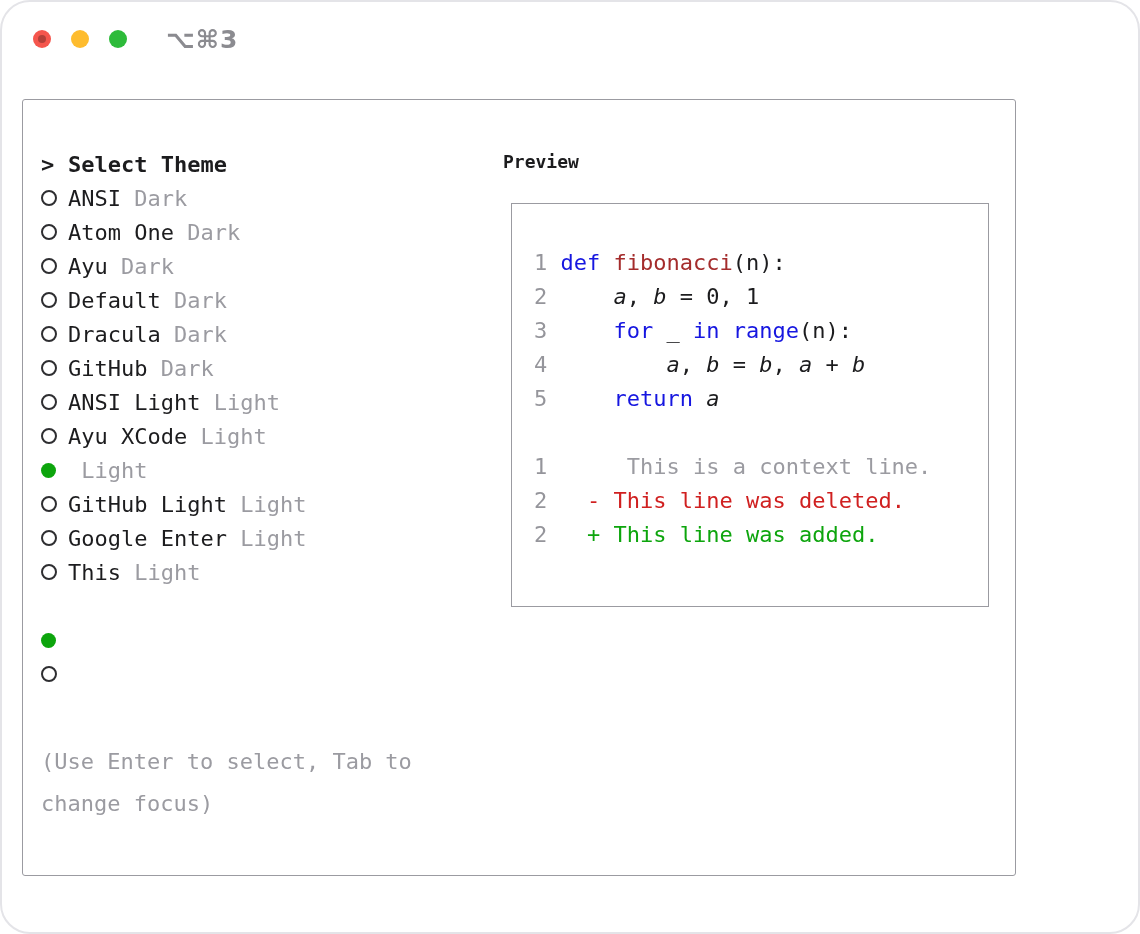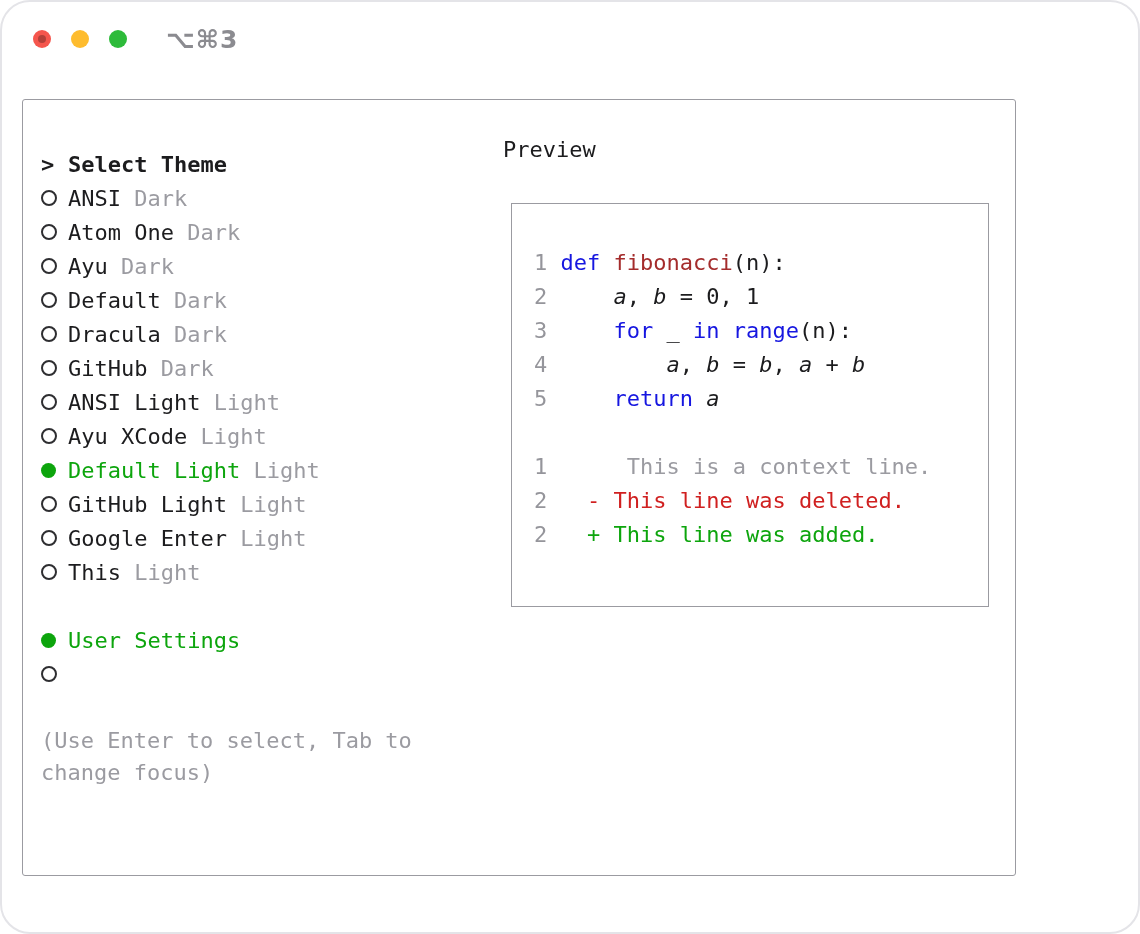--- a/index.html
+++ b/index.html
@@ -41,27 +41,27 @@
   .htext{font-weight:700;color:var(--text-black,#1c1c1e);}
   .circle{
     width:12px;height:12px;border:2px solid #2e2e31;border-radius:50%;
     box-sizing:content-box;
   }
   .circle.sel{width:15px;height:15px;border:none;background:var(--accent-green,#0da50d);}
   .name{color:var(--text-black,#1c1c1e);}
   .name.sel{color:var(--accent-green,#0da50d);}
   .variant{color:var(--muted-gray,#9b9ba1);text-align:center;}
   .hint{
-    margin-top:0;width:404px;line-height:32px;
+    margin-top:16px;width:404px;line-height:42px;
     color:var(--muted-gray,#9b9ba1);font-size:22px;
   }
   
   .preview-title{
-    position:absolute;left:480px;top:33px;height:34px;line-height:34px;
-    font-size:22px;font-weight:400;color:var(--text-black,#1c1c1e);
+    position:absolute;left:480px;top:45px;height:34px;line-height:34px;
+    font-size:18px;font-weight:700;color:var(--text-black,#1c1c1e);
   }
   .preview-box{
     position:absolute;left:488px;top:103px;width:478px;height:404px;
     box-sizing:border-box;border:1.5px solid var(--border-gray,#9b9ba1);
     background:#ffffff;
   }
   .code{
     position:absolute;inset:0;padding:42px 0 0 22px;
     font-size:22px;line-height:34px;white-space:pre;
   }
@@ -97,28 +97,28 @@
       </div>
       <div id="theme-list">
           <div class="row"><span class="marker"><span class="circle"></span></span><span class="name">ANSI</span><span class="variant"> Dark</span></div>
           <div class="row"><span class="marker"><span class="circle"></span></span><span class="name">Atom One</span><span class="variant"> Dark</span></div>
           <div class="row"><span class="marker"><span class="circle"></span></span><span class="name">Ayu</span><span class="variant"> Dark</span></div>
           <div class="row"><span class="marker"><span class="circle"></span></span><span class="name">Default</span><span class="variant"> Dark</span></div>
           <div class="row"><span class="marker"><span class="circle"></span></span><span class="name">Dracula</span><span class="variant"> Dark</span></div>
           <div class="row"><span class="marker"><span class="circle"></span></span><span class="name">GitHub</span><span class="variant"> Dark</span></div>
           <div class="row"><span class="marker"><span class="circle"></span></span><span class="name">ANSI Light</span><span class="variant"> Light</span></div>
           <div class="row"><span class="marker"><span class="circle"></span></span><span class="name">Ayu XCode</span><span class="variant"> Light</span></div>
-          <div class="row"><span class="marker"><span class="circle sel"></span></span><span class="name sel">Default Light</span><span class="variant"> Light</span></div>
+          <div class="row"><span class="marker"><span class="circle sel"></span></span><span class="variant"> Light</span></div>
           <div class="row"><span class="marker"><span class="circle"></span></span><span class="name">GitHub Light</span><span class="variant"> Light</span></div>
           <div class="row"><span class="marker"><span class="circle"></span></span><span class="name">Google Enter</span><span class="variant"> Light</span></div>
           <div class="row"><span class="marker"><span class="circle"></span></span><span class="name">This</span><span class="variant"> Light</span></div>
         </div>
       <div class="row"></div>
       <div id="apply-list">
-          <div class="row"><span class="marker"><span class="circle sel"></span></span><span class="name sel">User Settings</span></div>
+          <div class="row"><span class="marker"><span class="circle sel"></span></span></div>
           <div class="row"><span class="marker"><span class="circle"></span></span></div>
         </div>
       <div class="row"></div>
       <div class="hint">(Use Enter to select, Tab to change focus)</div>
     </div>
 
     <div class="preview-title">Preview</div>
 
     <div class="preview-box">
       <div id="preview-code" class="code"><div class="code-line"><span class="tk-ln">1 </span><span class="tk-kw">def</span><span> </span><span class="tk-fn">fibonacci</span><span>(n):</span></div><div class="code-line"><span class="tk-ln">2 </span><span>    </span><span class="tk-it">a</span><span>, </span><span class="tk-it">b</span><span> = 0, 1</span></div><div class="code-line"><span class="tk-ln">3 </span><span>    </span><span class="tk-kw">for</span><span> _ </span><span class="tk-kw">in</span><span> </span><span class="tk-kw">range</span><span>(n):</span></div><div class="code-line"><span class="tk-ln">4 </span><span>        </span><span class="tk-it">a</span><span>, </span><span class="tk-it">b</span><span> = </span><span class="tk-it">b</span><span>, </span><span class="tk-it">a</span><span> + </span><span class="tk-it">b</span></div><div class="code-line"><span class="tk-ln">5 </span><span>    </span><span class="tk-kw">return</span><span> </span><span class="tk-it">a</span></div><div class="code-line"></div><div class="code-line"><span class="tk-ln">1</span><span class="tk-ctx">      This is a context line.</span></div><div class="code-line"><span class="tk-ln">2</span><span>   </span><span class="tk-del">- This line was deleted.</span></div><div class="code-line"><span class="tk-ln">2</span><span>   </span><span class="tk-add">+ This line was added.</span></div></div>

